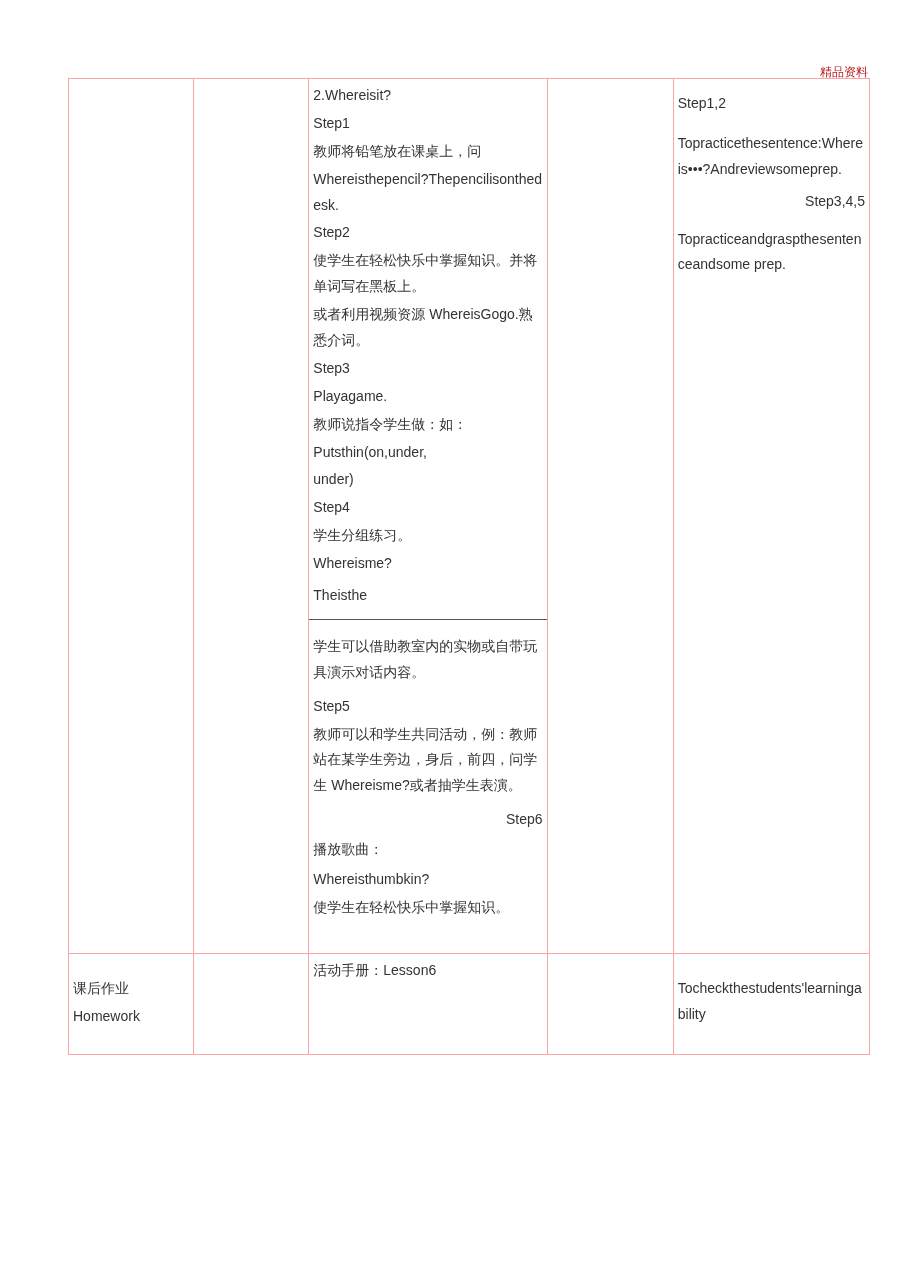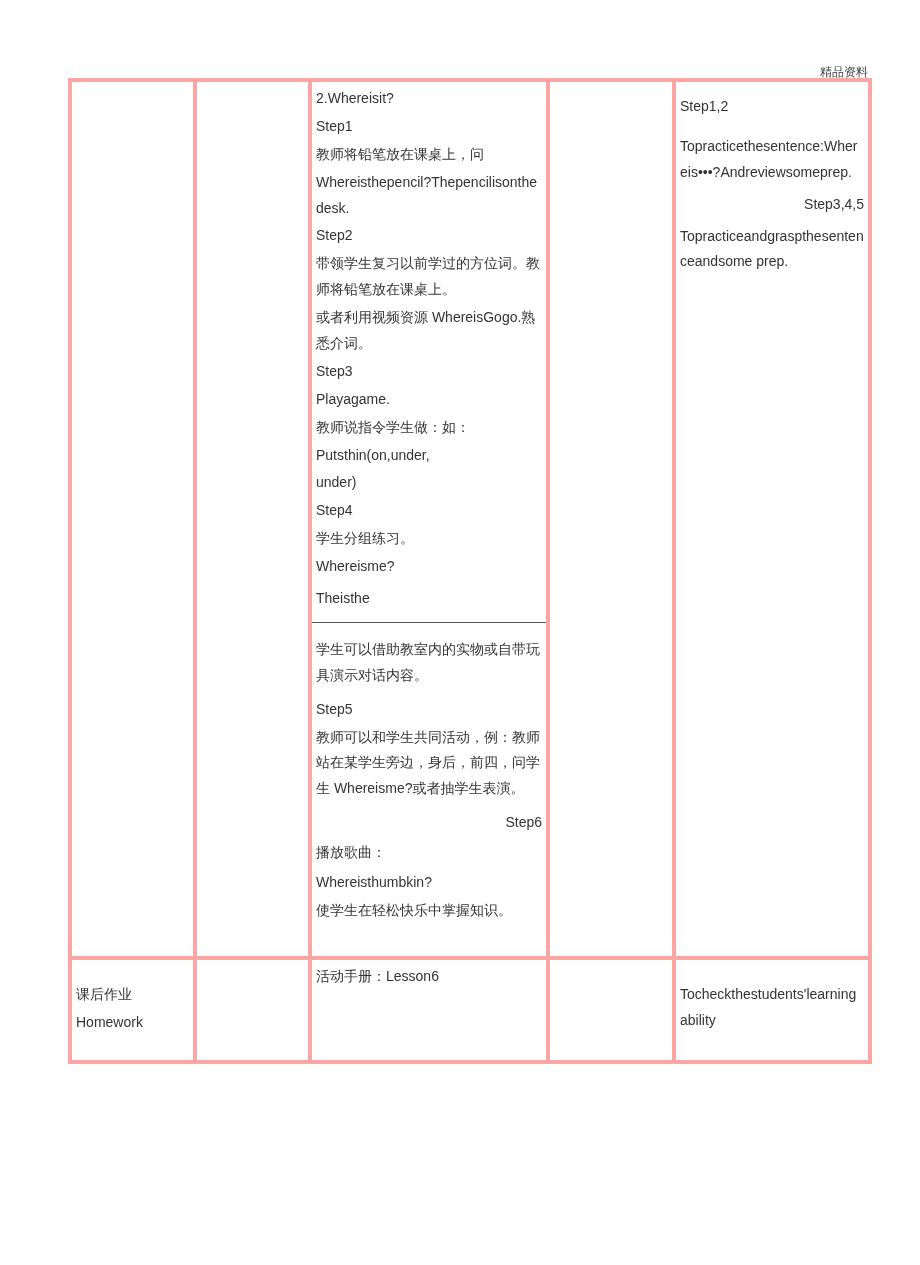--- a/index.html
+++ b/index.html
@@ -19,30 +19,30 @@
     height: 1265px;
     padding: 60px 50px 40px 68px;
     box-sizing: border-box;
     position: relative;
   }
   .top-label {
     position: absolute;
     top: 62px;
     right: 52px;
     font-size: 12px;
-    color: #404040;
+    color: #b91c1c;
   }
   table.main {
     border-collapse: collapse;
     width: 100%;
     table-layout: fixed;
     margin-top: 18px;
   }
   table.main td {
-    border: 4px solid #fca5a5;
+    border: 1px solid #fca5a5;
     vertical-align: top;
     padding: 4px 4px;
     font-size: 14px;
     line-height: 1.85;
     word-wrap: break-word;
     word-break: break-all;
   }
   
   col.c1 { width: 125px; }
   col.c2 { width: 115px; }
@@ -75,21 +75,21 @@
     <tbody>
         <tr>
       <td></td>
       <td></td>
       <td>
         <div class="p">2.Whereisit?</div>
         <div class="p">Step1</div>
         <div class="p">教师将铅笔放在课桌上，问</div>
         <div class="p"> Whereisthepencil?Thepencilisonthedesk.</div>
         <div class="p"> Step2</div>
-        <div class="p"> 带领学生复习以前学过的方位词。教师将铅笔放在课桌上。</div>
+        <div class="p"> 使学生在轻松快乐中掌握知识。并将单词写在黑板上。</div>
         <div class="p"> 或者利用视频资源 WhereisGogo.熟悉介词。</div>
         <div class="p"> Step3</div>
         <div class="p"> Playagame.</div>
         <div class="p"> 教师说指令学生做：如：</div>
         <div class="p">Putsthin(on,under,</div>
         <div class="p"> under)</div>
         <div class="p"> Step4</div>
         <div class="p">学生分组练习。</div>
         <div class="p">Whereisme?</div>
         <div class="p" style="margin-top:6px;">Theisthe</div>
@@ -104,21 +104,21 @@
         <div class="p" style="margin-top:4px;">Whereisthumbkin?</div>
         <div class="p"> 使学生在轻松快乐中掌握知识。</div>
         <div style="height:26px;"></div>
       </td>
       <td></td>
       <td>
         <div style="height:8px;"></div>
         <div class="p">Step1,2</div>
         <div class="p" style="margin-top:14px;">Topracticethesentence:Whereis•••?Andreviewsomeprep.</div>
         <div class="p" style="margin-top:6px;text-align:right;">Step3,4,5</div>
-        <div class="p" style="margin-top:6px;">Topracticeandgraspthesentenceandsome prep.</div>
+        <div class="p" style="margin-top:12px;">Topracticeandgraspthesentenceandsome prep.</div>
       </td>
     </tr>
 
     <tr>
       <td>
         <div style="height:18px;"></div>
         <div class="p">课后作业</div>
         <div class="p">Homework</div>
         <div style="height:18px;"></div>
       </td>

